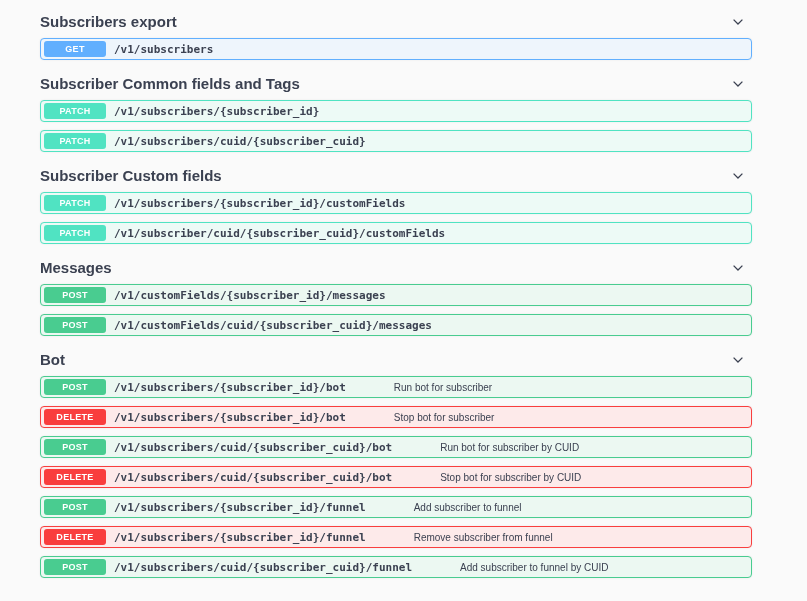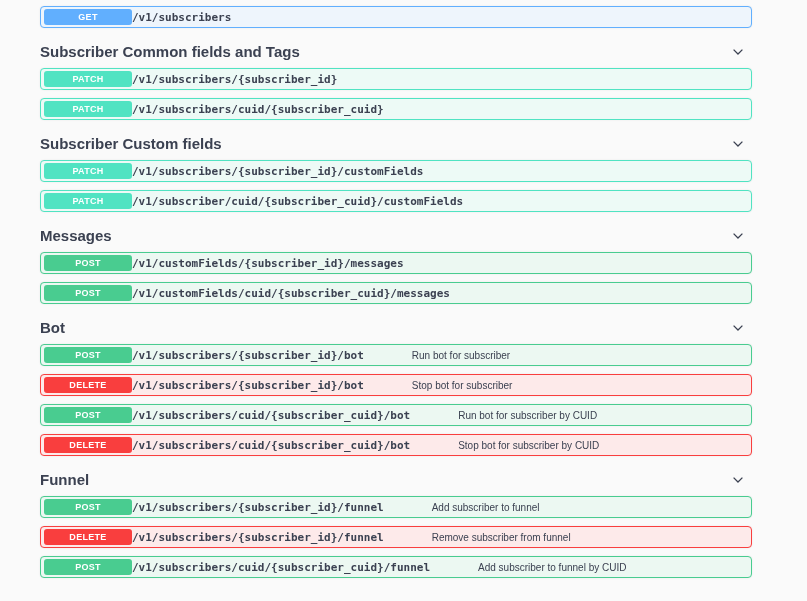--- a/index.html
+++ b/index.html
@@ -49,30 +49,31 @@
     border: 1px solid;
     border-radius: 4px;
     margin-bottom: 8px;
     padding: 2px 3px;
     box-shadow: 0 0 2px rgba(0,0,0,.08);
     cursor: pointer;
   }
   .opblock-summary-method {
     flex: 0 0 auto;
     min-width: 50px;
-    padding: 3px 19px;
+    padding: 3px 6px;
     text-align: center;
     border-radius: 3px;
     color: #ffffff;
     font-size: 9px;
     font-weight: bold;
     font-family: "Liberation Sans", sans-serif;
     letter-spacing: 0.3px;
   }
   .opblock-summary-path {
+    margin-left: 8px;
     font-family: "DejaVu Sans Mono", "Liberation Mono", monospace;
     font-size: 11px;
     font-weight: bold;
     color: #3b4151;
     white-space: nowrap;
   }
   .opblock-summary-description {
     margin-left: 12px;
     font-size: 10px;
     color: #3b4151;
@@ -80,20 +81,28 @@
     white-space: nowrap;
     padding-left: 36px;
   }
 </style>
 </head>
 <body>
 
 <div class="wrap">
   <div>
       <div class="opblock-tag-section">
+        <div class="opblock-tag">
+          <h3>Subscribers export</h3>
+          <span class="arrow">
+            <svg viewBox="0 0 20 20" xmlns="http://www.w3.org/2000/svg">
+              <path d="M4.5 7 L10 12.5 L15.5 7" fill="none" stroke="#3b4151" stroke-width="1.6"></path>
+            </svg>
+          </span>
+        </div>
         <div class="opblock" style="border-color: rgb(97, 175, 254); background: rgb(238, 245, 252);">
           <span class="opblock-summary-method" style="background: rgb(97, 175, 254);">GET</span>
           <span class="opblock-summary-path">/v1/subscribers</span>
         </div>
       </div>
       <div class="opblock-tag-section">
         <div class="opblock-tag">
           <h3>Subscriber Common fields and Tags</h3>
           <span class="arrow">
             <svg viewBox="0 0 20 20" xmlns="http://www.w3.org/2000/svg">
@@ -170,28 +179,20 @@
           <span class="opblock-summary-path">/v1/subscribers/cuid/{subscriber_cuid}/bot</span>
           <span class="opblock-summary-description">Run bot for subscriber by CUID</span>
         </div>
         <div class="opblock" style="border-color: rgb(249, 62, 62); background: rgb(253, 234, 234);">
           <span class="opblock-summary-method" style="background: rgb(249, 62, 62);">DELETE</span>
           <span class="opblock-summary-path">/v1/subscribers/cuid/{subscriber_cuid}/bot</span>
           <span class="opblock-summary-description">Stop bot for subscriber by CUID</span>
         </div>
       </div>
       <div class="opblock-tag-section">
-        <div class="opblock-tag">
-          <h3>Funnel</h3>
-          <span class="arrow">
-            <svg viewBox="0 0 20 20" xmlns="http://www.w3.org/2000/svg">
-              <path d="M4.5 7 L10 12.5 L15.5 7" fill="none" stroke="#3b4151" stroke-width="1.6"></path>
-            </svg>
-          </span>
-        </div>
         <div class="opblock" style="border-color: rgb(73, 204, 144); background: rgb(236, 248, 242);">
           <span class="opblock-summary-method" style="background: rgb(73, 204, 144);">POST</span>
           <span class="opblock-summary-path">/v1/subscribers/{subscriber_id}/funnel</span>
           <span class="opblock-summary-description">Add subscriber to funnel</span>
         </div>
         <div class="opblock" style="border-color: rgb(249, 62, 62); background: rgb(253, 234, 234);">
           <span class="opblock-summary-method" style="background: rgb(249, 62, 62);">DELETE</span>
           <span class="opblock-summary-path">/v1/subscribers/{subscriber_id}/funnel</span>
           <span class="opblock-summary-description">Remove subscriber from funnel</span>
         </div>

